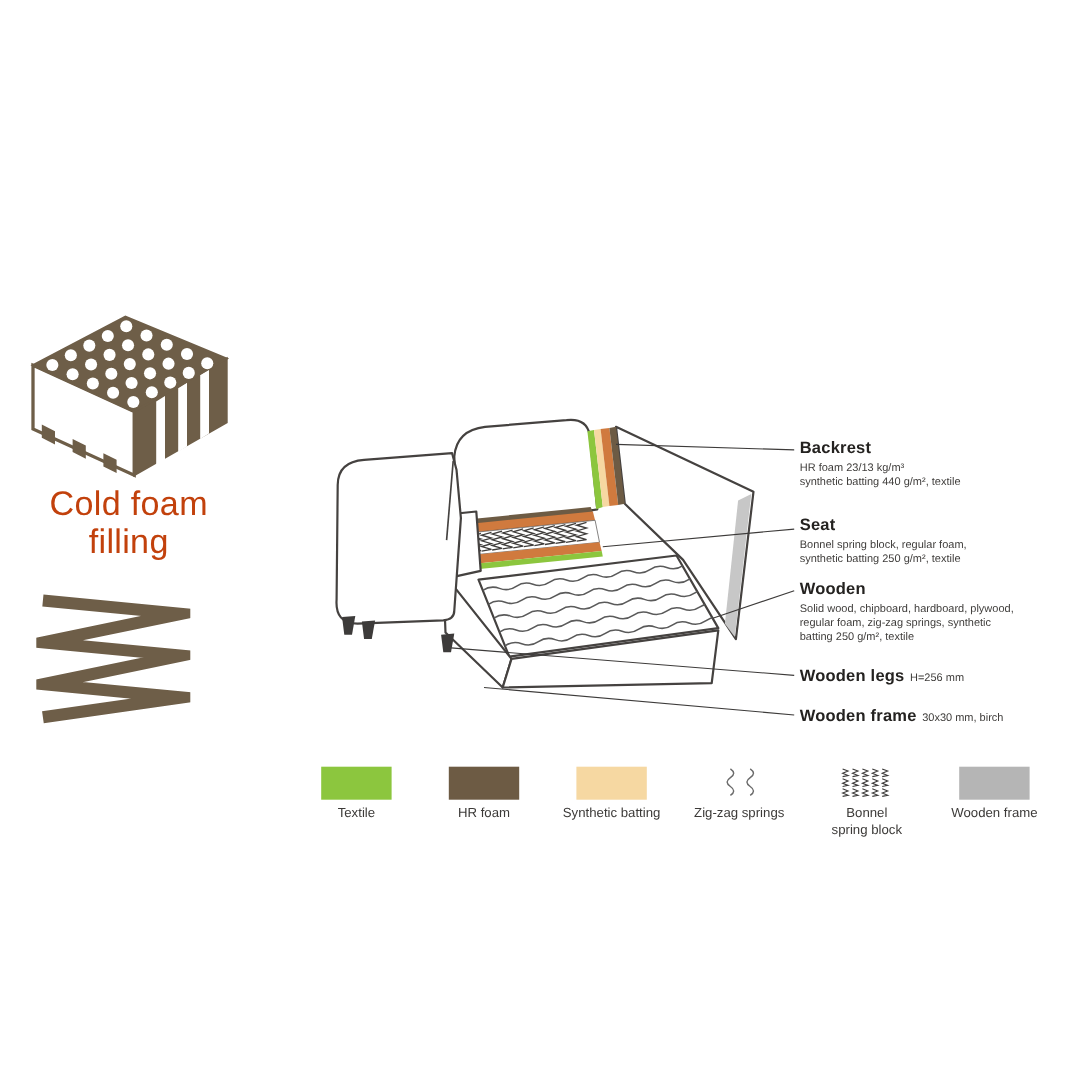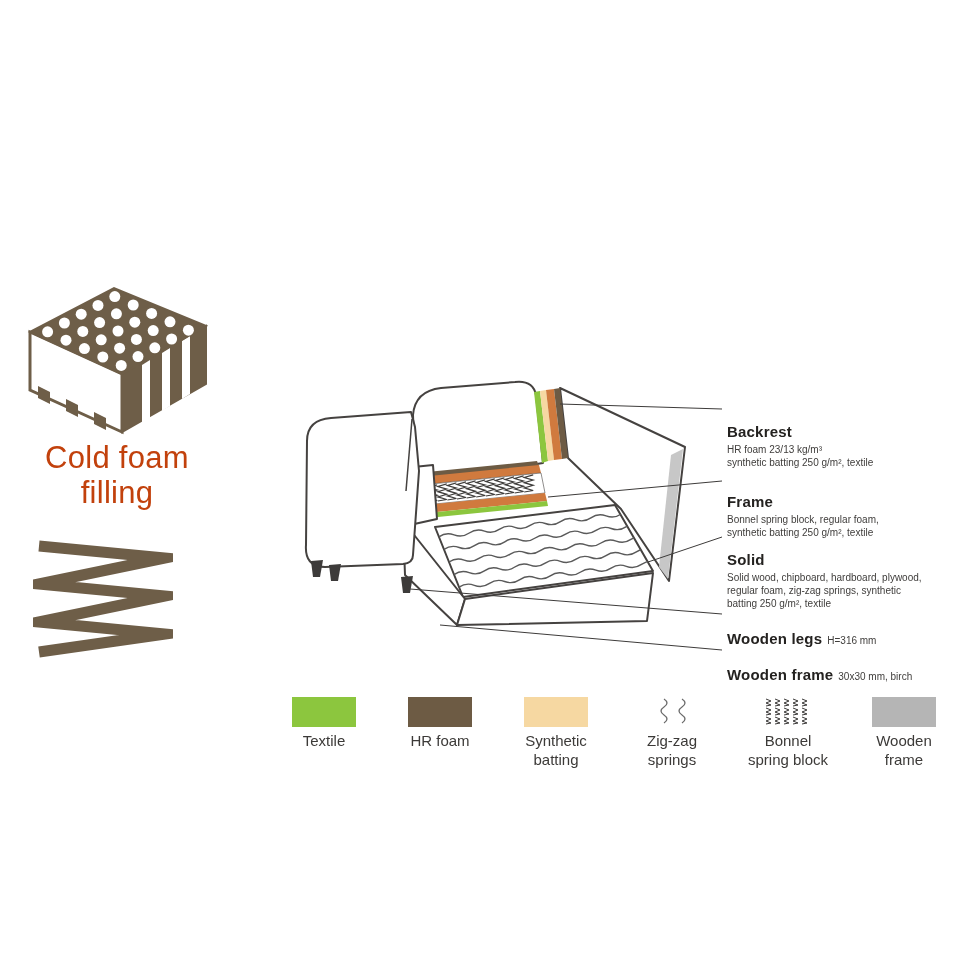--- a/index.html
+++ b/index.html
@@ -1,29 +1,29 @@
 <!DOCTYPE html>
 <html><head>
 <meta charset="utf-8">
 <style>
   html,body{margin:0;padding:0;background:#fff;}
   .stage{position:relative;width:970px;height:971px;background:#ffffff;overflow:hidden;
          font-family:"Liberation Sans",sans-serif;}
   .abs{position:absolute;}
   .h-left{position:absolute;font-size:31px;line-height:1.12;color:#c2410c;text-align:center;
           white-space:pre-line;letter-spacing:.3px;}
-  .callout{position:absolute;left:727px;width:235px;margin-top:24px;}
+  .callout{position:absolute;left:727px;width:235px;}
   .co-title{font-size:15px;font-weight:bold;letter-spacing:.2px;color:#242220;}
   .co-detail{font-size:10px;font-weight:normal;color:#3f3d3b;margin-left:5px;letter-spacing:0;}
   .co-desc{font-size:10px;line-height:1.32;margin-top:3px;color:#3f3d3b;white-space:pre-line;}
   .legend{position:absolute;left:277px;top:697px;width:674px;display:flex;justify-content:space-between;}
   .lg-item{width:94px;text-align:center;}
   .lg-swatch{width:64px;height:30px;margin:0 auto;}
   .lg-iconbox{width:64px;height:30px;margin:0 auto;display:flex;align-items:center;justify-content:center;}
-  .lg-label{margin-top:5px;font-size:15px;color:#3c3a38;line-height:1.25;white-space:pre-line;}
+  .lg-label{margin-top:5px;font-size:12px;color:#3c3a38;line-height:1.25;white-space:pre-line;}
 </style>
 </head>
 <body>
 
 <div class="stage">
 
   <svg class="abs" style="left:22px;top:280px" width="190" height="170" viewBox="0 0 190 170">
     <g>
 
       <polygon points="8,52 100,94 100,152 8,110" fill="#ffffff" stroke="#6e5e48" stroke-width="3"></polygon>
@@ -160,39 +160,39 @@
       <line x1="722" y1="481" x2="548" y2="497"></line>
       <line x1="722" y1="537" x2="648" y2="562"></line>
       <line x1="722" y1="614" x2="410" y2="589"></line>
       <line x1="722" y1="650" x2="440" y2="625"></line>
     </g>
   </svg>
 
   <div class="callout" style="top:399px">
     <div class="co-title">Backrest</div>
     <div class="co-desc">HR foam 23/13 kg/m³
-synthetic batting 250 g/m², textile</div>
+synthetic batting 440 g/m², textile</div>
   </div>
 
   <div class="callout" style="top:469px">
-    <div class="co-title">Frame</div>
+    <div class="co-title">Seat</div>
     <div class="co-desc">Bonnel spring block, regular foam,
 synthetic batting 250 g/m², textile</div>
   </div>
 
   <div class="callout" style="top:527px">
-    <div class="co-title">Solid</div>
+    <div class="co-title">Wooden</div>
     <div class="co-desc">Solid wood, chipboard, hardboard, plywood,
 regular foam, zig-zag springs, synthetic
 batting 250 g/m², textile</div>
   </div>
 
   <div class="callout" style="top:606px">
     <div class="co-title">
-      <span>Wooden legs</span><span class="co-detail">H=316 mm</span>
+      <span>Wooden legs</span><span class="co-detail">H=256 mm</span>
     </div>
   </div>
 
   <div class="callout" style="top:642px">
     <div class="co-title">
       <span>Wooden frame</span><span class="co-detail">30x30 mm, birch</span>
     </div>
   </div>
 
   <div class="legend">

